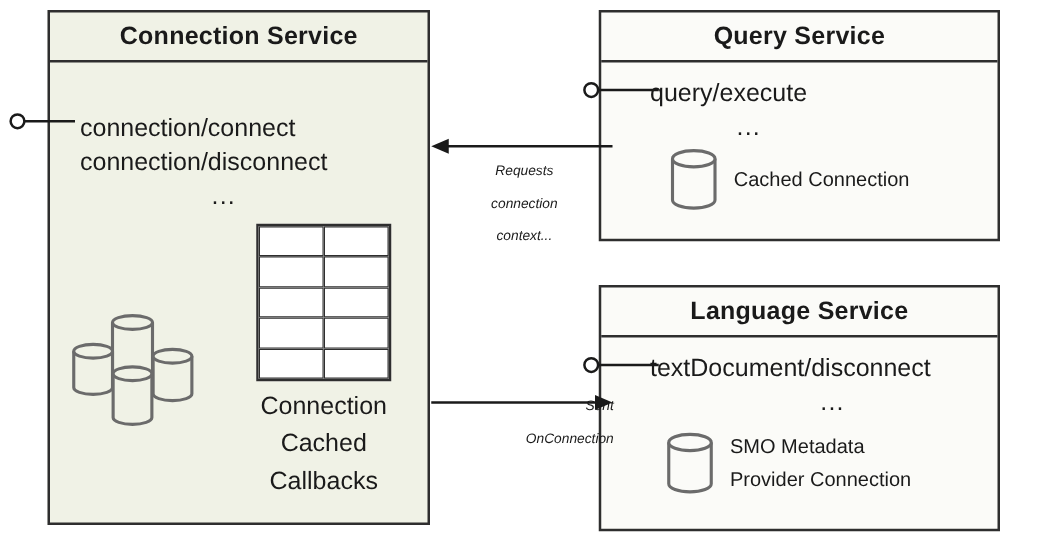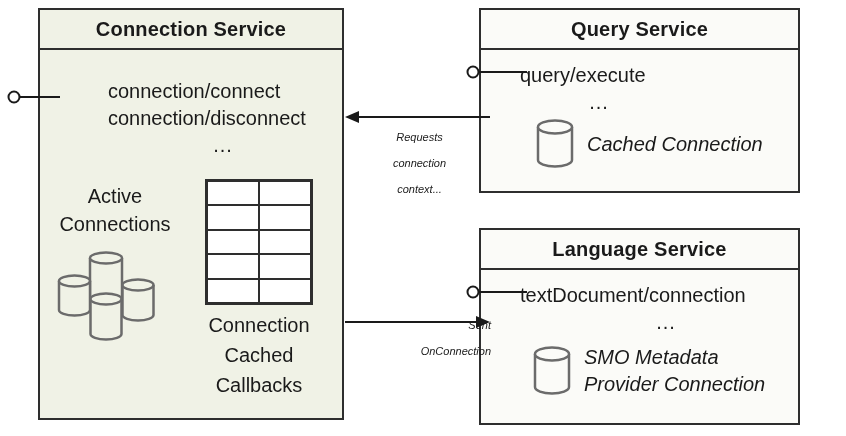--- a/index.html
+++ b/index.html
@@ -14,42 +14,42 @@
   .box{position:absolute;border:2px solid var(--box_border);}
   .box-title{height:40px;display:flex;align-items:center;justify-content:center;
     font-size:20px;font-weight:bold;border-bottom:2px solid var(--box_border);letter-spacing:.2px;}
 
   .connection-box{left:38px;top:8px;width:306px;height:412px;background:var(--connection_fill);}
   .service-box{left:479px;width:321px;background:var(--service_fill);}
   .query-box{top:8px;height:185px;}
   .language-box{top:228px;height:197px;}
 
   .methods{position:absolute;font-size:20px;line-height:27px;}
-  .connection-methods{left:24px;top:68px;width:230px;margin-left:44px;}
+  .connection-methods{left:24px;top:80px;width:230px;}
   .query-methods{left:39px;top:52px;width:158px;}
   .language-methods{left:39px;top:52px;width:292px;}
   .ellipsis-line{text-align:center;letter-spacing:1px;}
 
   .active-label{position:absolute;left:0;top:172px;width:150px;text-align:center;
     font-size:20px;line-height:28px;}
 
   .cluster-icon{position:absolute;left:14px;top:234px;}
 
   .cb-table{position:absolute;left:165px;top:169px;width:108px;height:126px;
     border:2px solid var(--table_border);background:#fff;
     display:grid;grid-template-columns:1fr 1fr;grid-template-rows:repeat(5,1fr);}
   .cb-table .cell{border:1px solid var(--table_border);background:#fff;}
 
   .cb-label{position:absolute;left:139px;top:300px;width:160px;text-align:center;
     font-size:20px;line-height:30px;}
 
   .store-row{position:absolute;display:flex;align-items:center;gap:13px;}
   .query-store{left:55px;top:108px;}
   .language-store{left:52px;top:114px;}
-  .store-label{font-size:20px;line-height:27px;font-style:italic;}
+  .store-label{font-size:16px;line-height:27px;}
   .store-label.centered{}
 
   .overlay{position:absolute;left:0;top:0;width:846px;height:436px;pointer-events:none;}
   .overlay line{stroke:var(--line);stroke-width:2;}
   .overlay polygon{fill:var(--line);}
   .overlay circle{fill:#fff;stroke:var(--line);stroke-width:2;}
 
   .arrow-label{position:absolute;font-style:italic;font-size:11px;line-height:26px;text-align:center;}
   .requests-label{left:352px;top:124px;width:135px;}
   .sent-label{left:348px;top:312px;width:143px;text-align:right;}
@@ -64,24 +64,20 @@
 
   <section class="box connection-box">
     <header class="box-title">Connection Service</header>
 
     <div class="methods connection-methods">
       <div>connection/connect</div>
       <div>connection/disconnect</div>
       <div class="ellipsis-line">...</div>
     </div>
 
-    <div class="active-label">
-      <div>Active</div>
-      <div>Connections</div>
-    </div>
 
     <svg class="cluster-icon" width="104" height="100" viewBox="0 0 104 100" aria-hidden="true">
 
       <g class="cyl-cluster">
         <path d="M36 14 V62 A16 5.5 0 0 0 68 62 V14"></path>
         <ellipse cx="52" cy="14" rx="16" ry="5.5"></ellipse>
       </g>
 
       <g class="cyl-cluster">
         <path d="M5 37 V66 A15.5 5.5 0 0 0 36 66 V37"></path>
@@ -135,21 +131,21 @@
         </g>
       </svg>
       <div class="store-label">Cached Connection</div>
     </div>
   </section>
 
   <section class="box service-box language-box">
     <header class="box-title">Language Service</header>
 
     <div class="methods language-methods">
-      <div>textDocument/connection</div>
+      <div>textDocument/disconnect</div>
       <div class="ellipsis-line">...</div>
     </div>
 
     <div class="store-row language-store">
       <svg width="38" height="52" viewBox="0 0 38 52" aria-hidden="true">
         <g class="cyl-single">
           <path d="M2 9 V42 A17 6.5 0 0 0 36 42 V9"></path>
           <ellipse cx="19" cy="9" rx="17" ry="6.5"></ellipse>
         </g>
       </svg>

